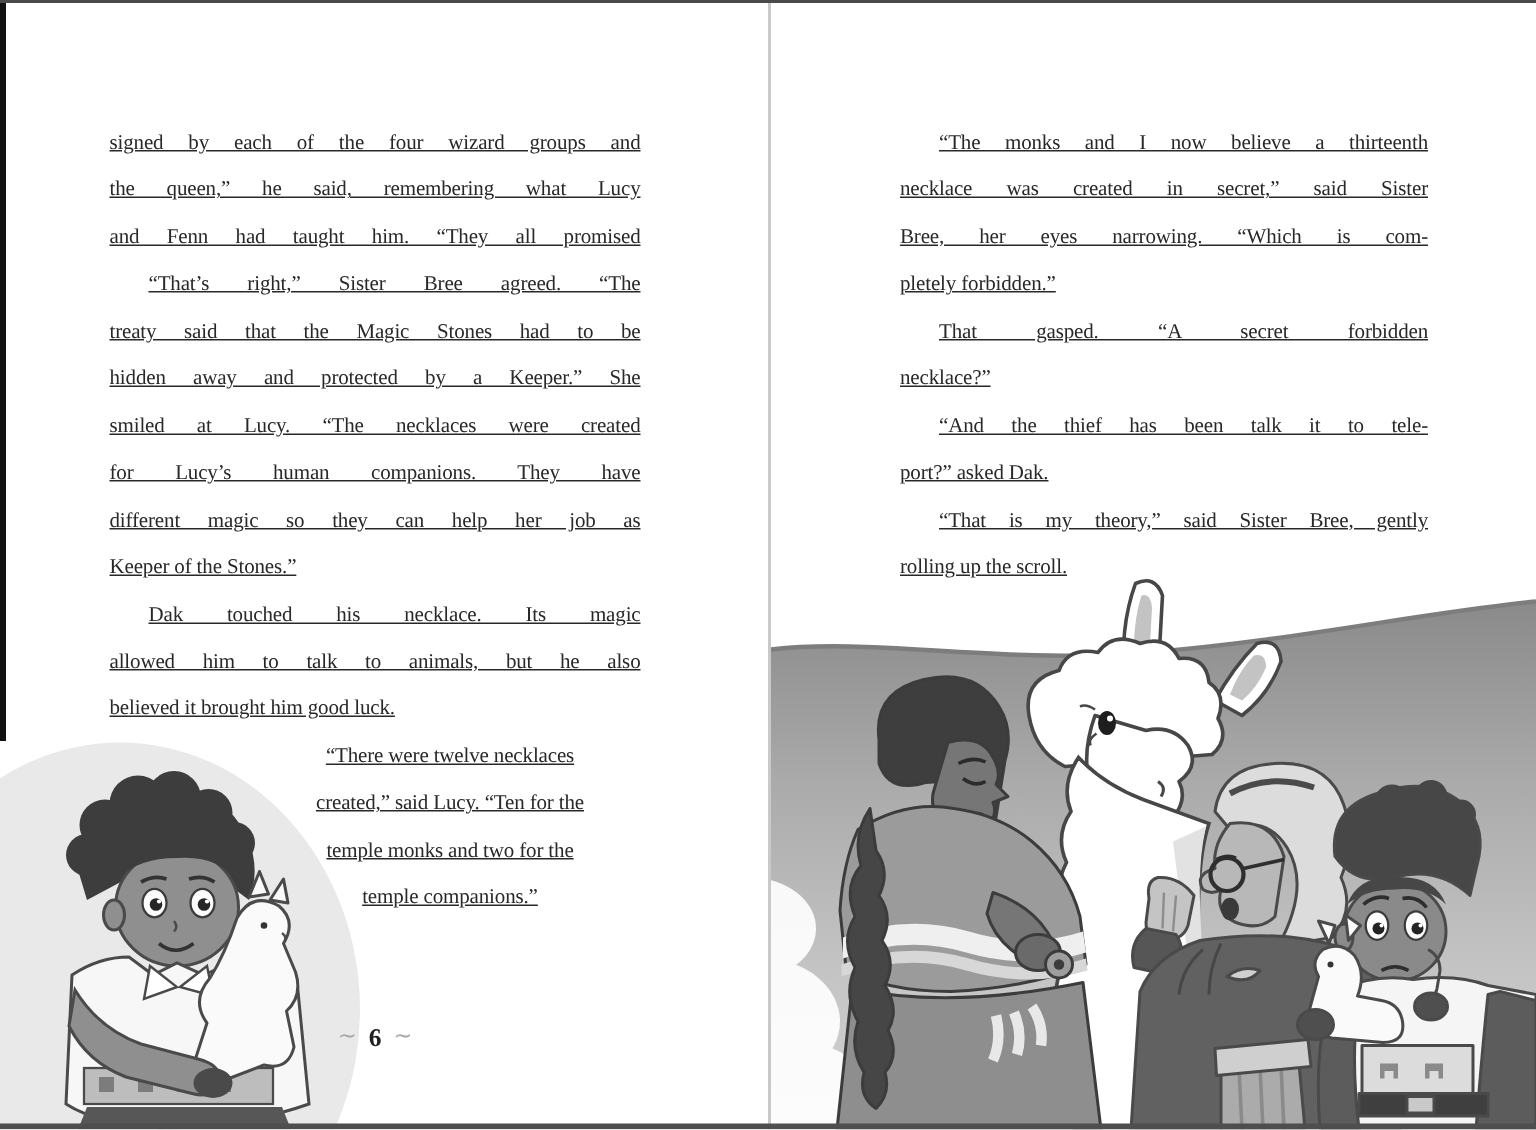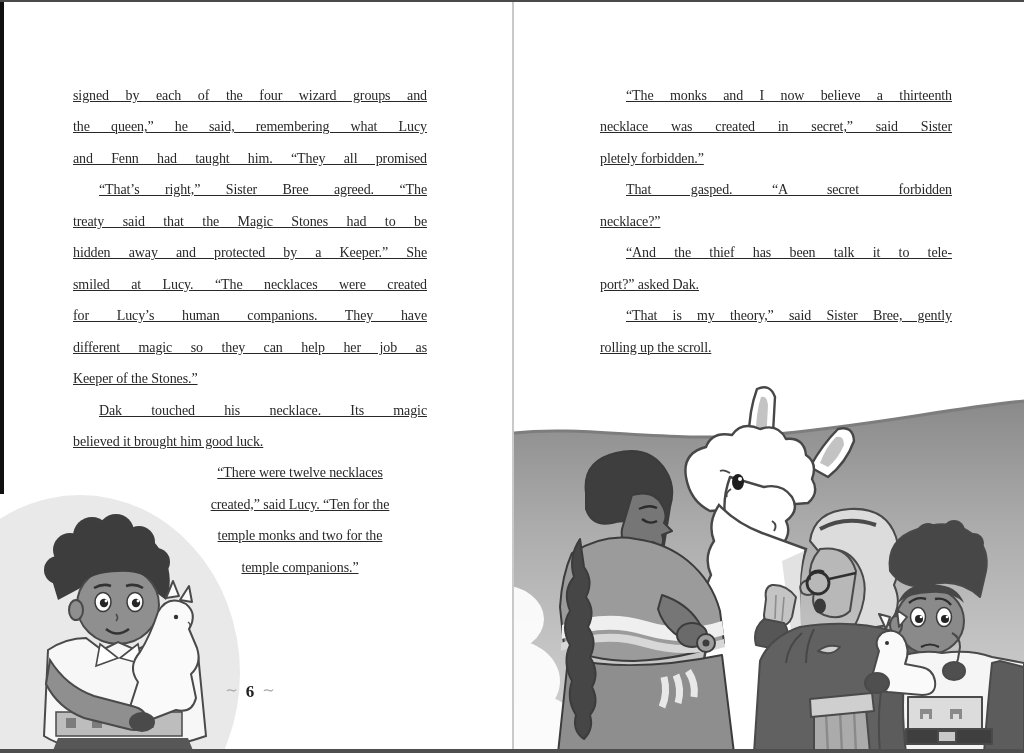--- a/index.html
+++ b/index.html
@@ -51,20 +51,21 @@
           <div class="line ind">“That’s right,” Sister Bree agreed. “The</div>
           <div class="line">treaty said that the Magic Stones had to be</div>
           <div class="line">hidden away and protected by a Keeper.” She</div>
           <div class="line">smiled at Lucy. “The necklaces were created</div>
           <div class="line">for Lucy’s human companions. They have</div>
           <div class="line">different magic so they can help her job as</div>
           <div class="line last">Keeper of the Stones.”</div>
         </div>
         <div class="para">
           <div class="line ind">Dak touched his necklace. Its magic</div>
+          <div class="line">allowed him to talk to animals, but he also</div>
           <div class="line last">believed it brought him good luck.</div>
         </div>
         <div class="para wrap">
           <div class="line center">“There were twelve necklaces</div>
           <div class="line center">created,” said Lucy. “Ten for the</div>
           <div class="line center">temple monks and two for the</div>
           <div class="line center">temple companions.”</div>
         </div>
       </div>
 
@@ -123,20 +124,21 @@
       <span class="deco">∼</span><span class="num">6</span><span class="deco">∼</span>
     </div>
   </div>
 
   <div class="page page-right">
 
     <div class="text-col text-col-right" id="right-paragraphs">
         <div class="para">
           <div class="line ind">“The monks and I now believe a thirteenth</div>
           <div class="line">necklace was created in secret,” said Sister</div>
+          <div class="line">Bree, her eyes narrowing. “Which is com-</div>
           <div class="line last">pletely forbidden.”</div>
         </div>
         <div class="para">
           <div class="line ind">That gasped. “A secret forbidden</div>
           <div class="line last">necklace?”</div>
         </div>
         <div class="para">
           <div class="line ind">“And the thief has been talk it to tele-</div>
           <div class="line last">port?” asked Dak.</div>
         </div>

